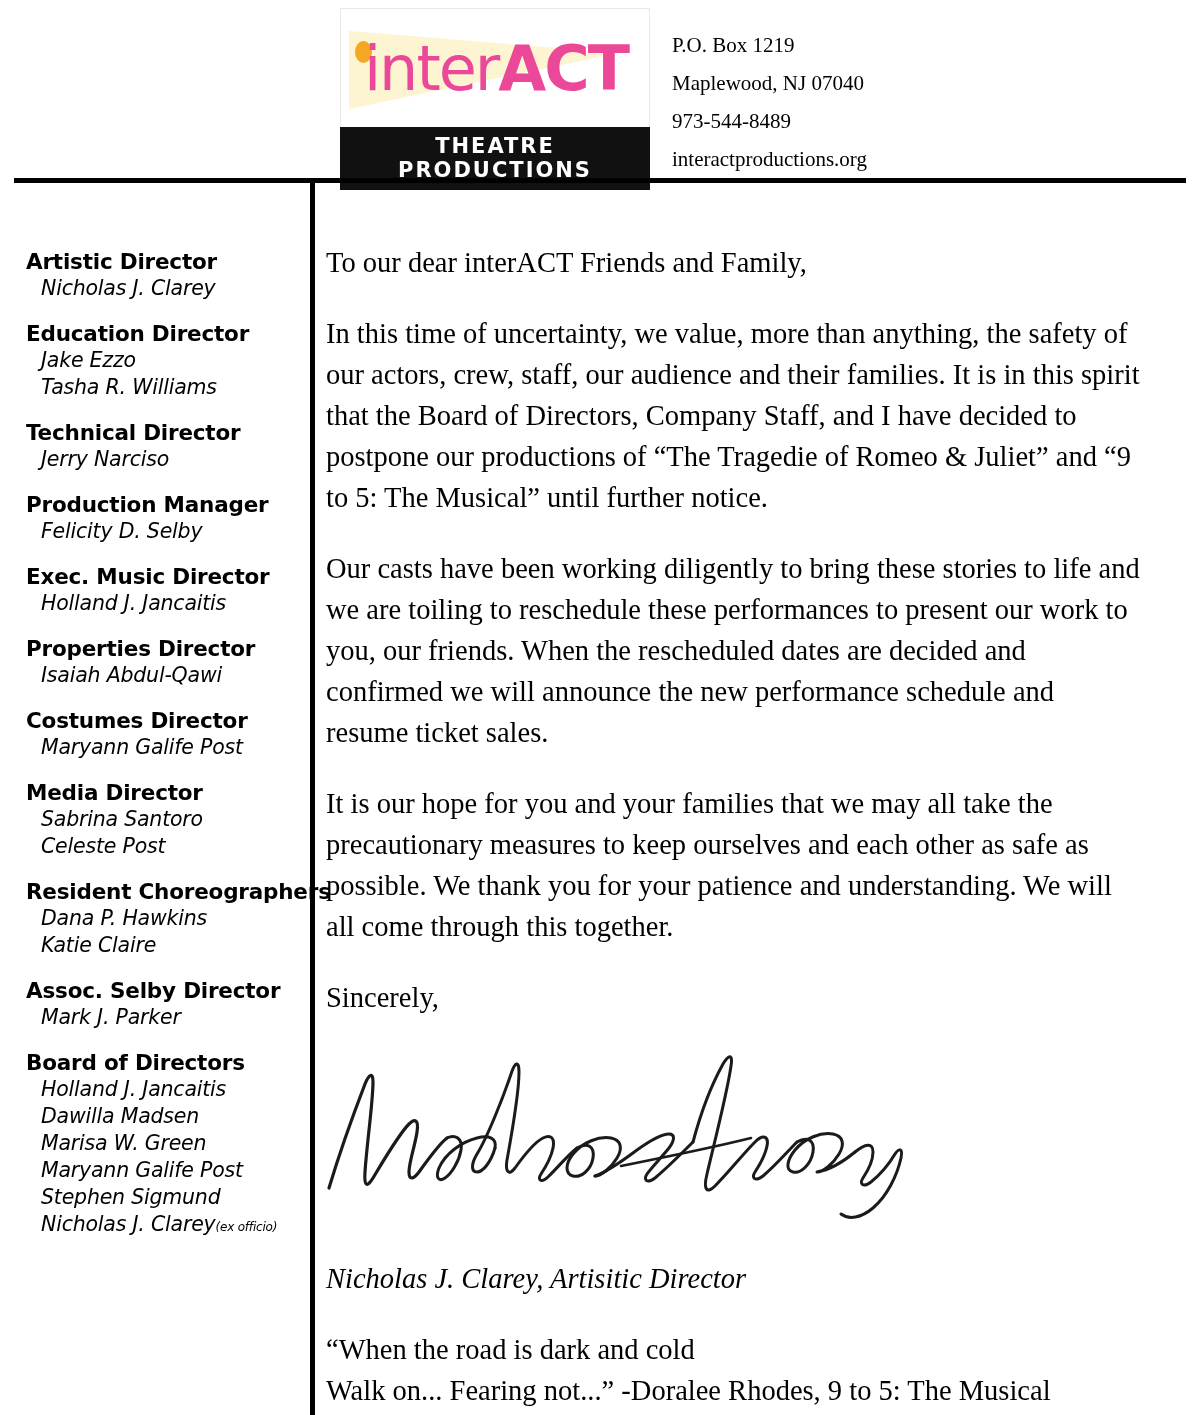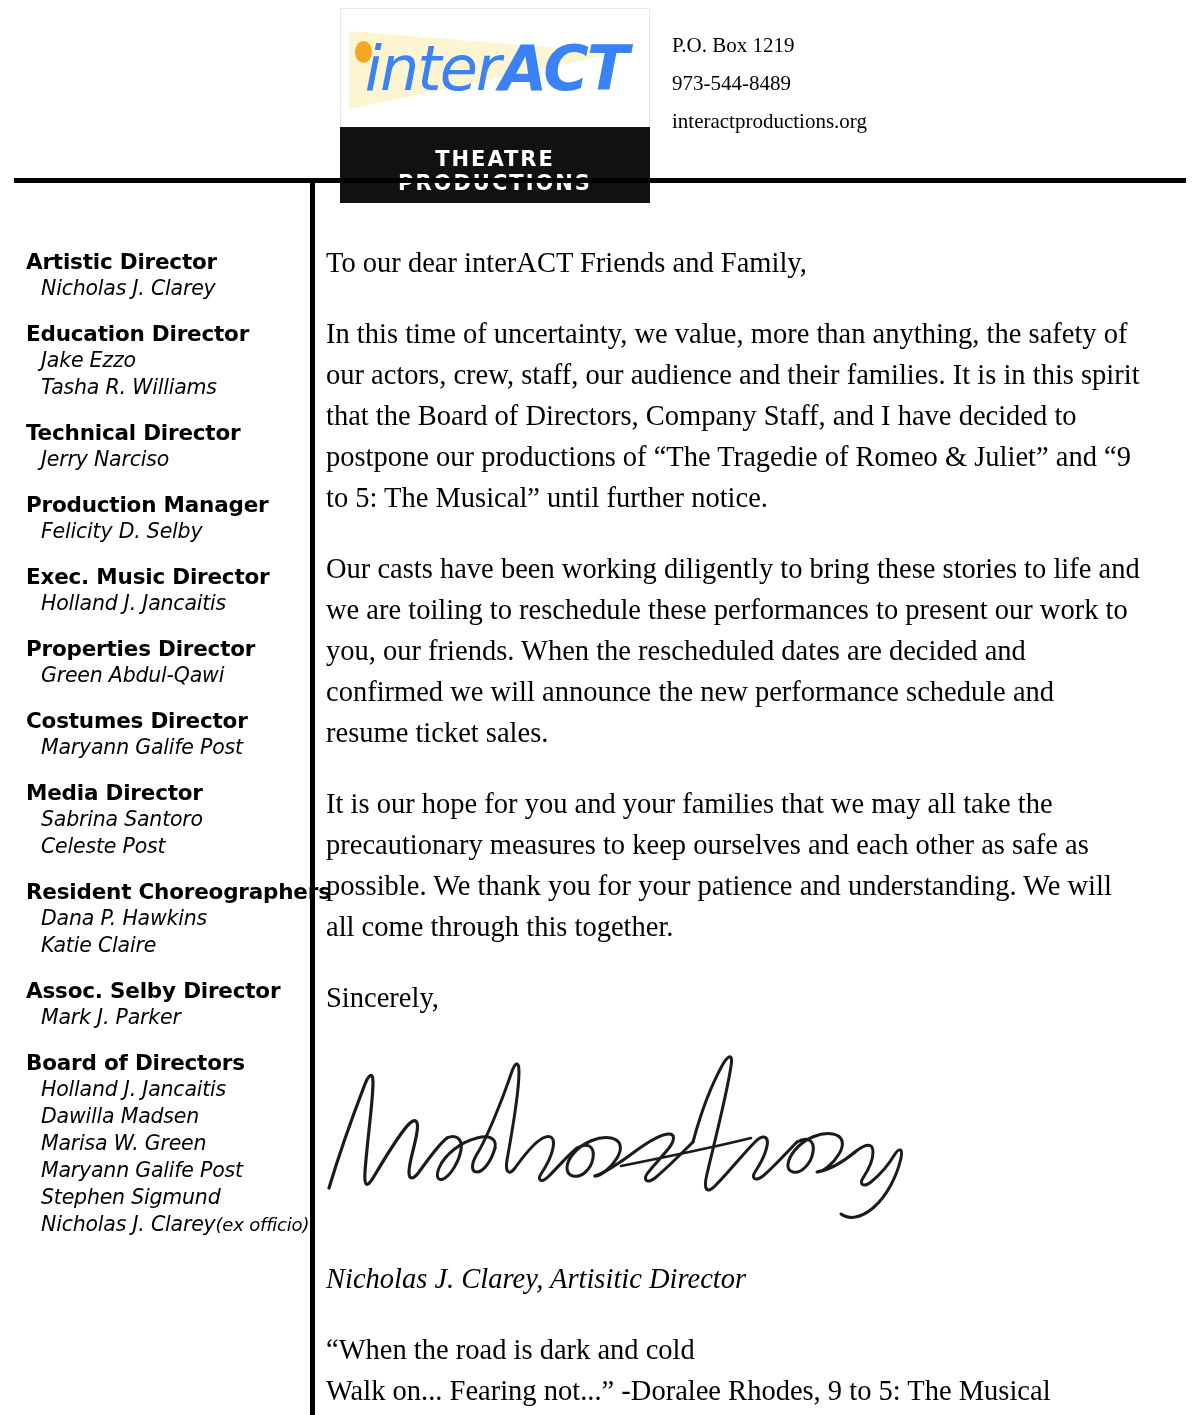--- a/index.html
+++ b/index.html
@@ -59,36 +59,35 @@
   .logo-word {
     position: absolute;
     left: 8px;
     top: 26px;
     width: 294px;
     text-align: center;
     font-family: "DejaVu Sans", sans-serif;
     font-size: 62px;
     line-height: 68px;
     letter-spacing: -2px;
-    color: #3b82f6;
+    color: #ec4899;
     font-weight: 400;
-    font-style: italic;
   }
   .logo-word b {
     font-weight: 700;
   }
   .logo-bottom {
     background: #111111;
     color: #ffffff;
     font-family: "DejaVu Sans", sans-serif;
     font-weight: 700;
     font-size: 21px;
     letter-spacing: 2.0px;
     text-align: center;
-    padding: 20px 0 8px;
+    padding: 7px 0 8px;
   }
   .contact-block {
     padding-left: 22px;
     padding-top: 18px;
     font-size: 21px;
     line-height: 38px;
   }
 
   
   .h-rule {
@@ -135,21 +134,21 @@
   }
   .staff-name {
     font-style: italic;
     font-size: 20.5px;
     line-height: 27px;
     letter-spacing: -0.2px;
     white-space: nowrap;
     margin-left: 15px;
   }
   .staff-name .small {
-    font-size: 18px;
+    font-size: 12px;
   }
 
   .letter {
     flex: 1;
     padding: 52px 60px 0 36px;
     box-sizing: border-box;
     font-size: 28.5px;
     line-height: 41px;
   }
   .letter p {
@@ -181,20 +180,21 @@
   <div class="logo-block">
     <div class="logo-top">
       <div class="logo-beam"></div>
       <div class="logo-bulb"></div>
       <div class="logo-word"><span>inter</span><b>ACT</b></div>
     </div>
     <div class="logo-bottom">THEATRE PRODUCTIONS</div>
   </div>
   <div class="contact-block">
     <div>P.O. Box 1219</div>
+    <div>Maplewood, NJ 07040</div>
     <div>973-544-8489</div>
     <div>interactproductions.org</div>
   </div>
 </div>
 
 <div class="h-rule"></div>
 <div class="v-rule"></div>
 
 <div class="content">
 
@@ -221,21 +221,21 @@
       <div class="staff-name">Felicity D. Selby</div>
     </div>
 
     <div class="staff-group">
       <div class="staff-role">Exec. Music Director</div>
       <div class="staff-name">Holland J. Jancaitis</div>
     </div>
 
     <div class="staff-group">
       <div class="staff-role">Properties Director</div>
-      <div class="staff-name">Green Abdul-Qawi</div>
+      <div class="staff-name">Isaiah Abdul-Qawi</div>
     </div>
 
     <div class="staff-group">
       <div class="staff-role">Costumes Director</div>
       <div class="staff-name">Maryann Galife Post</div>
     </div>
 
     <div class="staff-group">
       <div class="staff-role">Media Director</div>
       <div class="staff-name">Sabrina Santoro</div>

